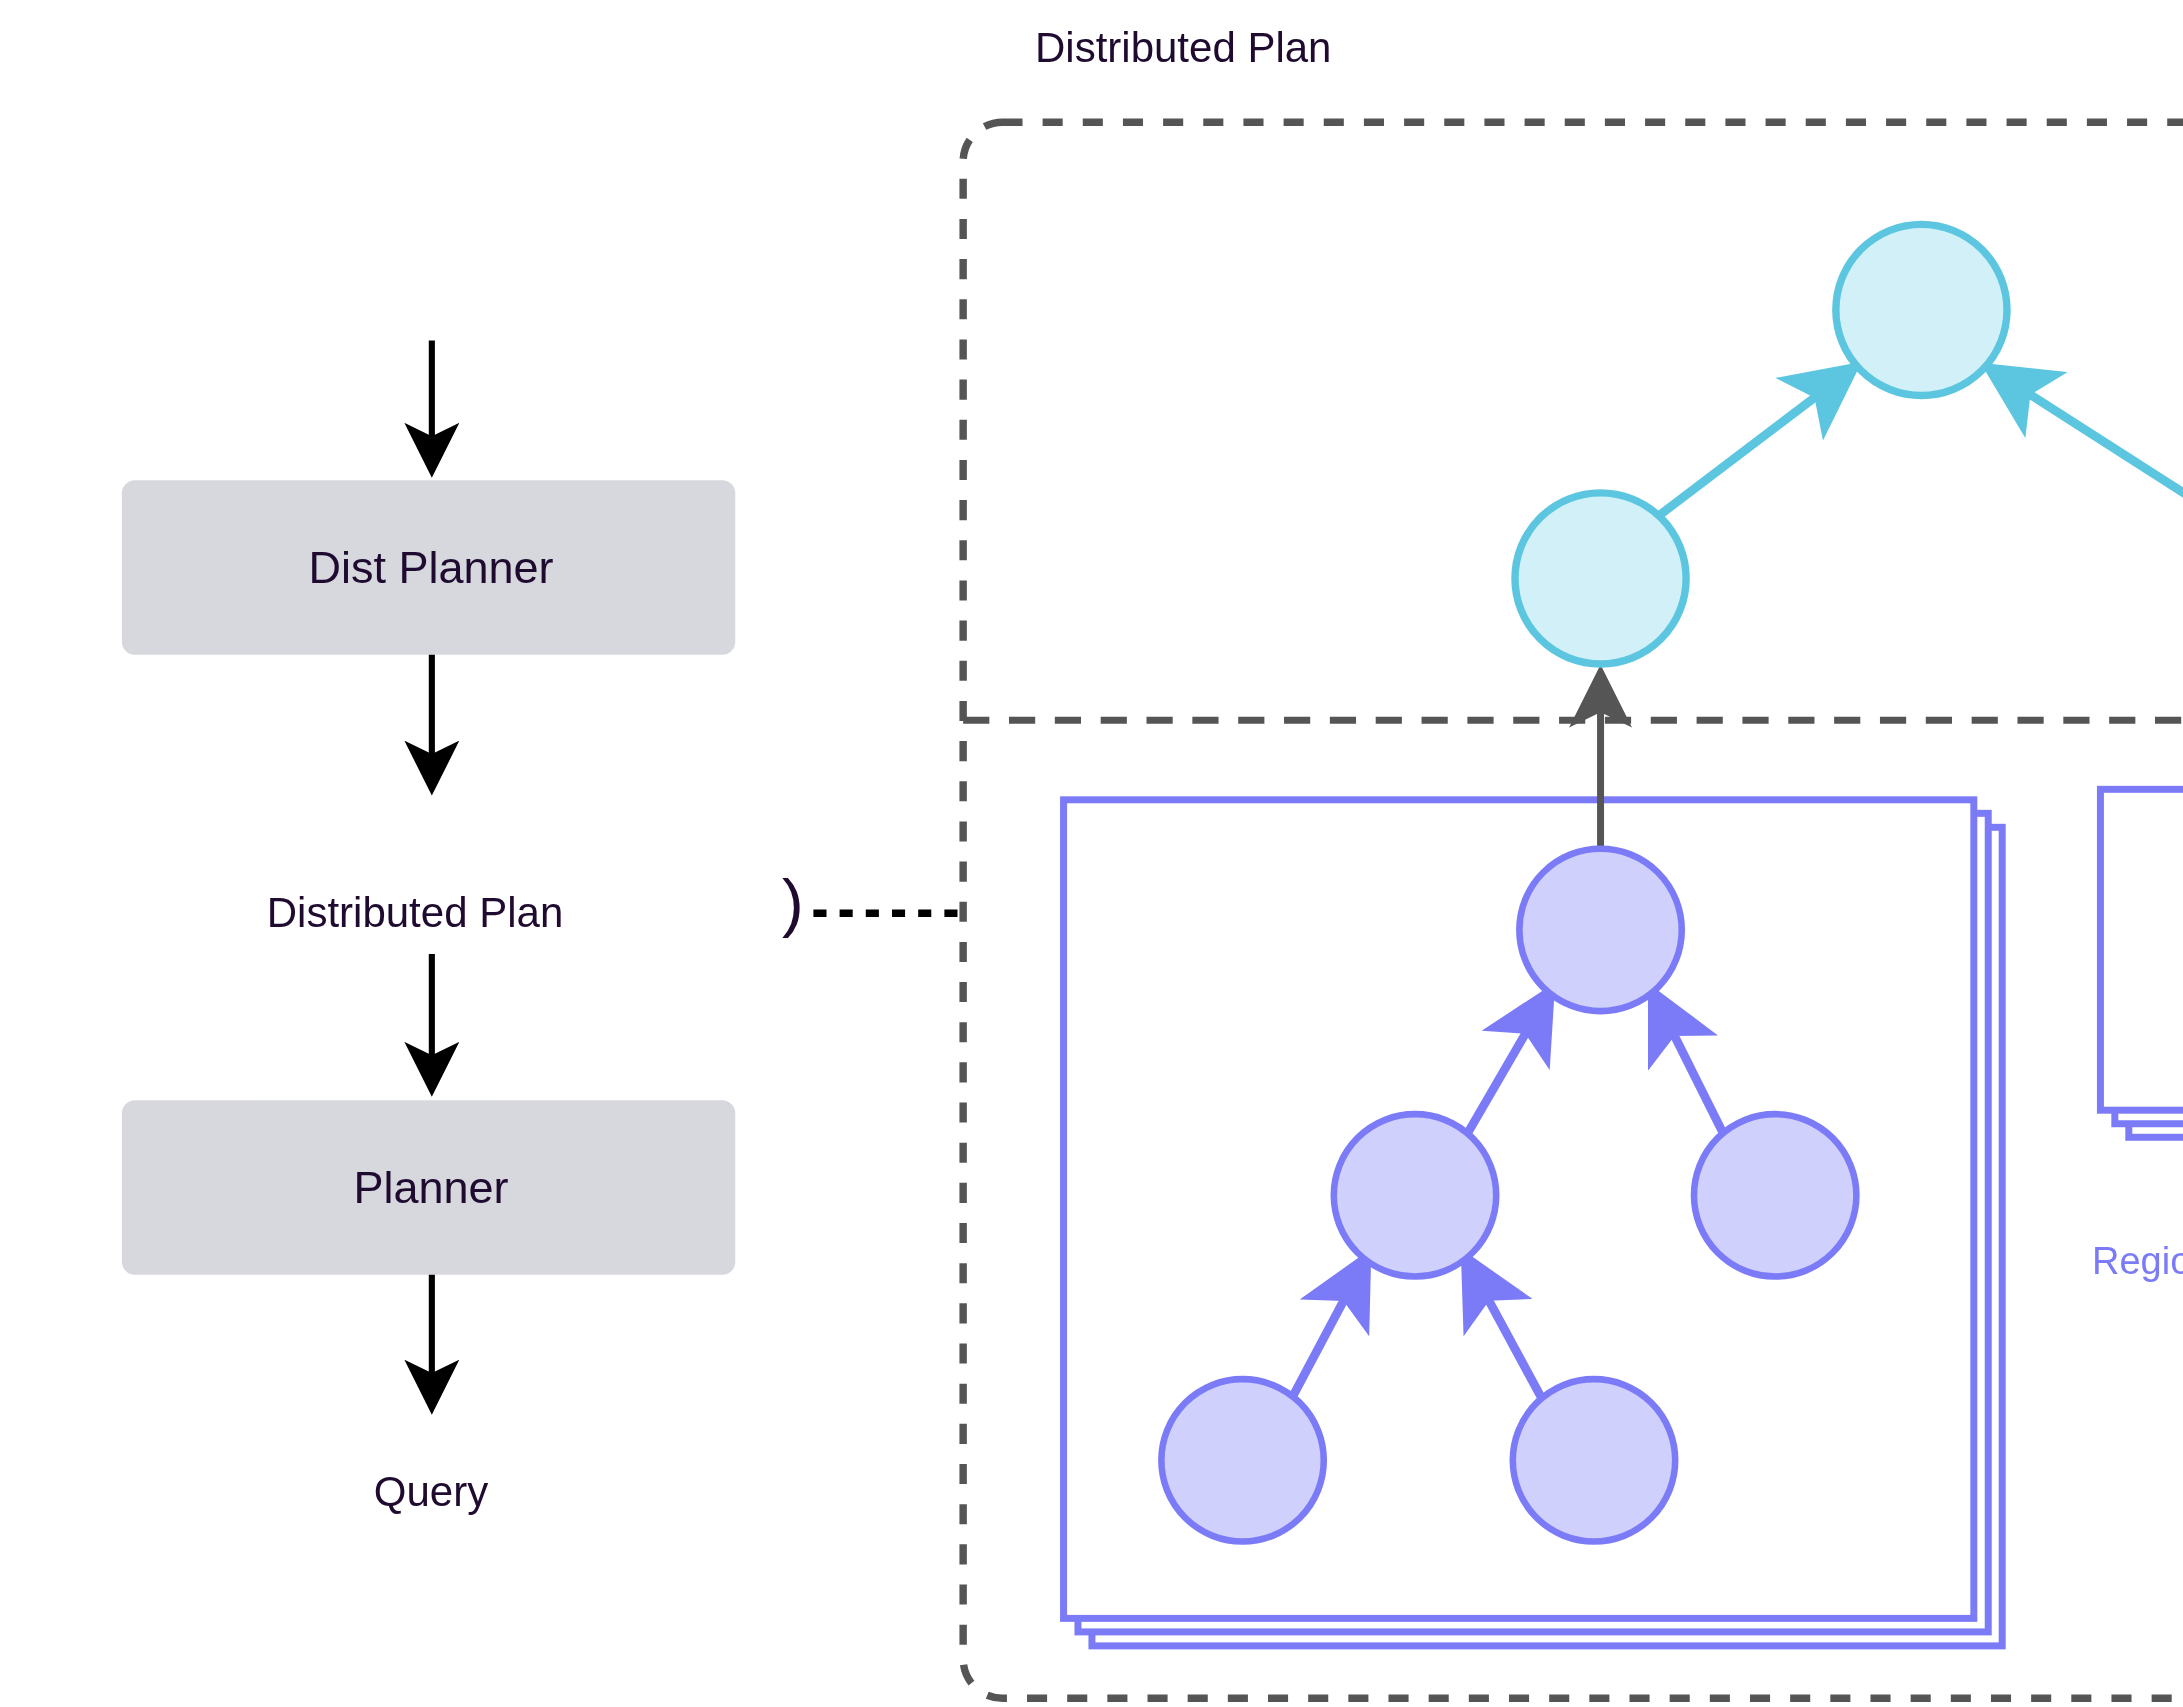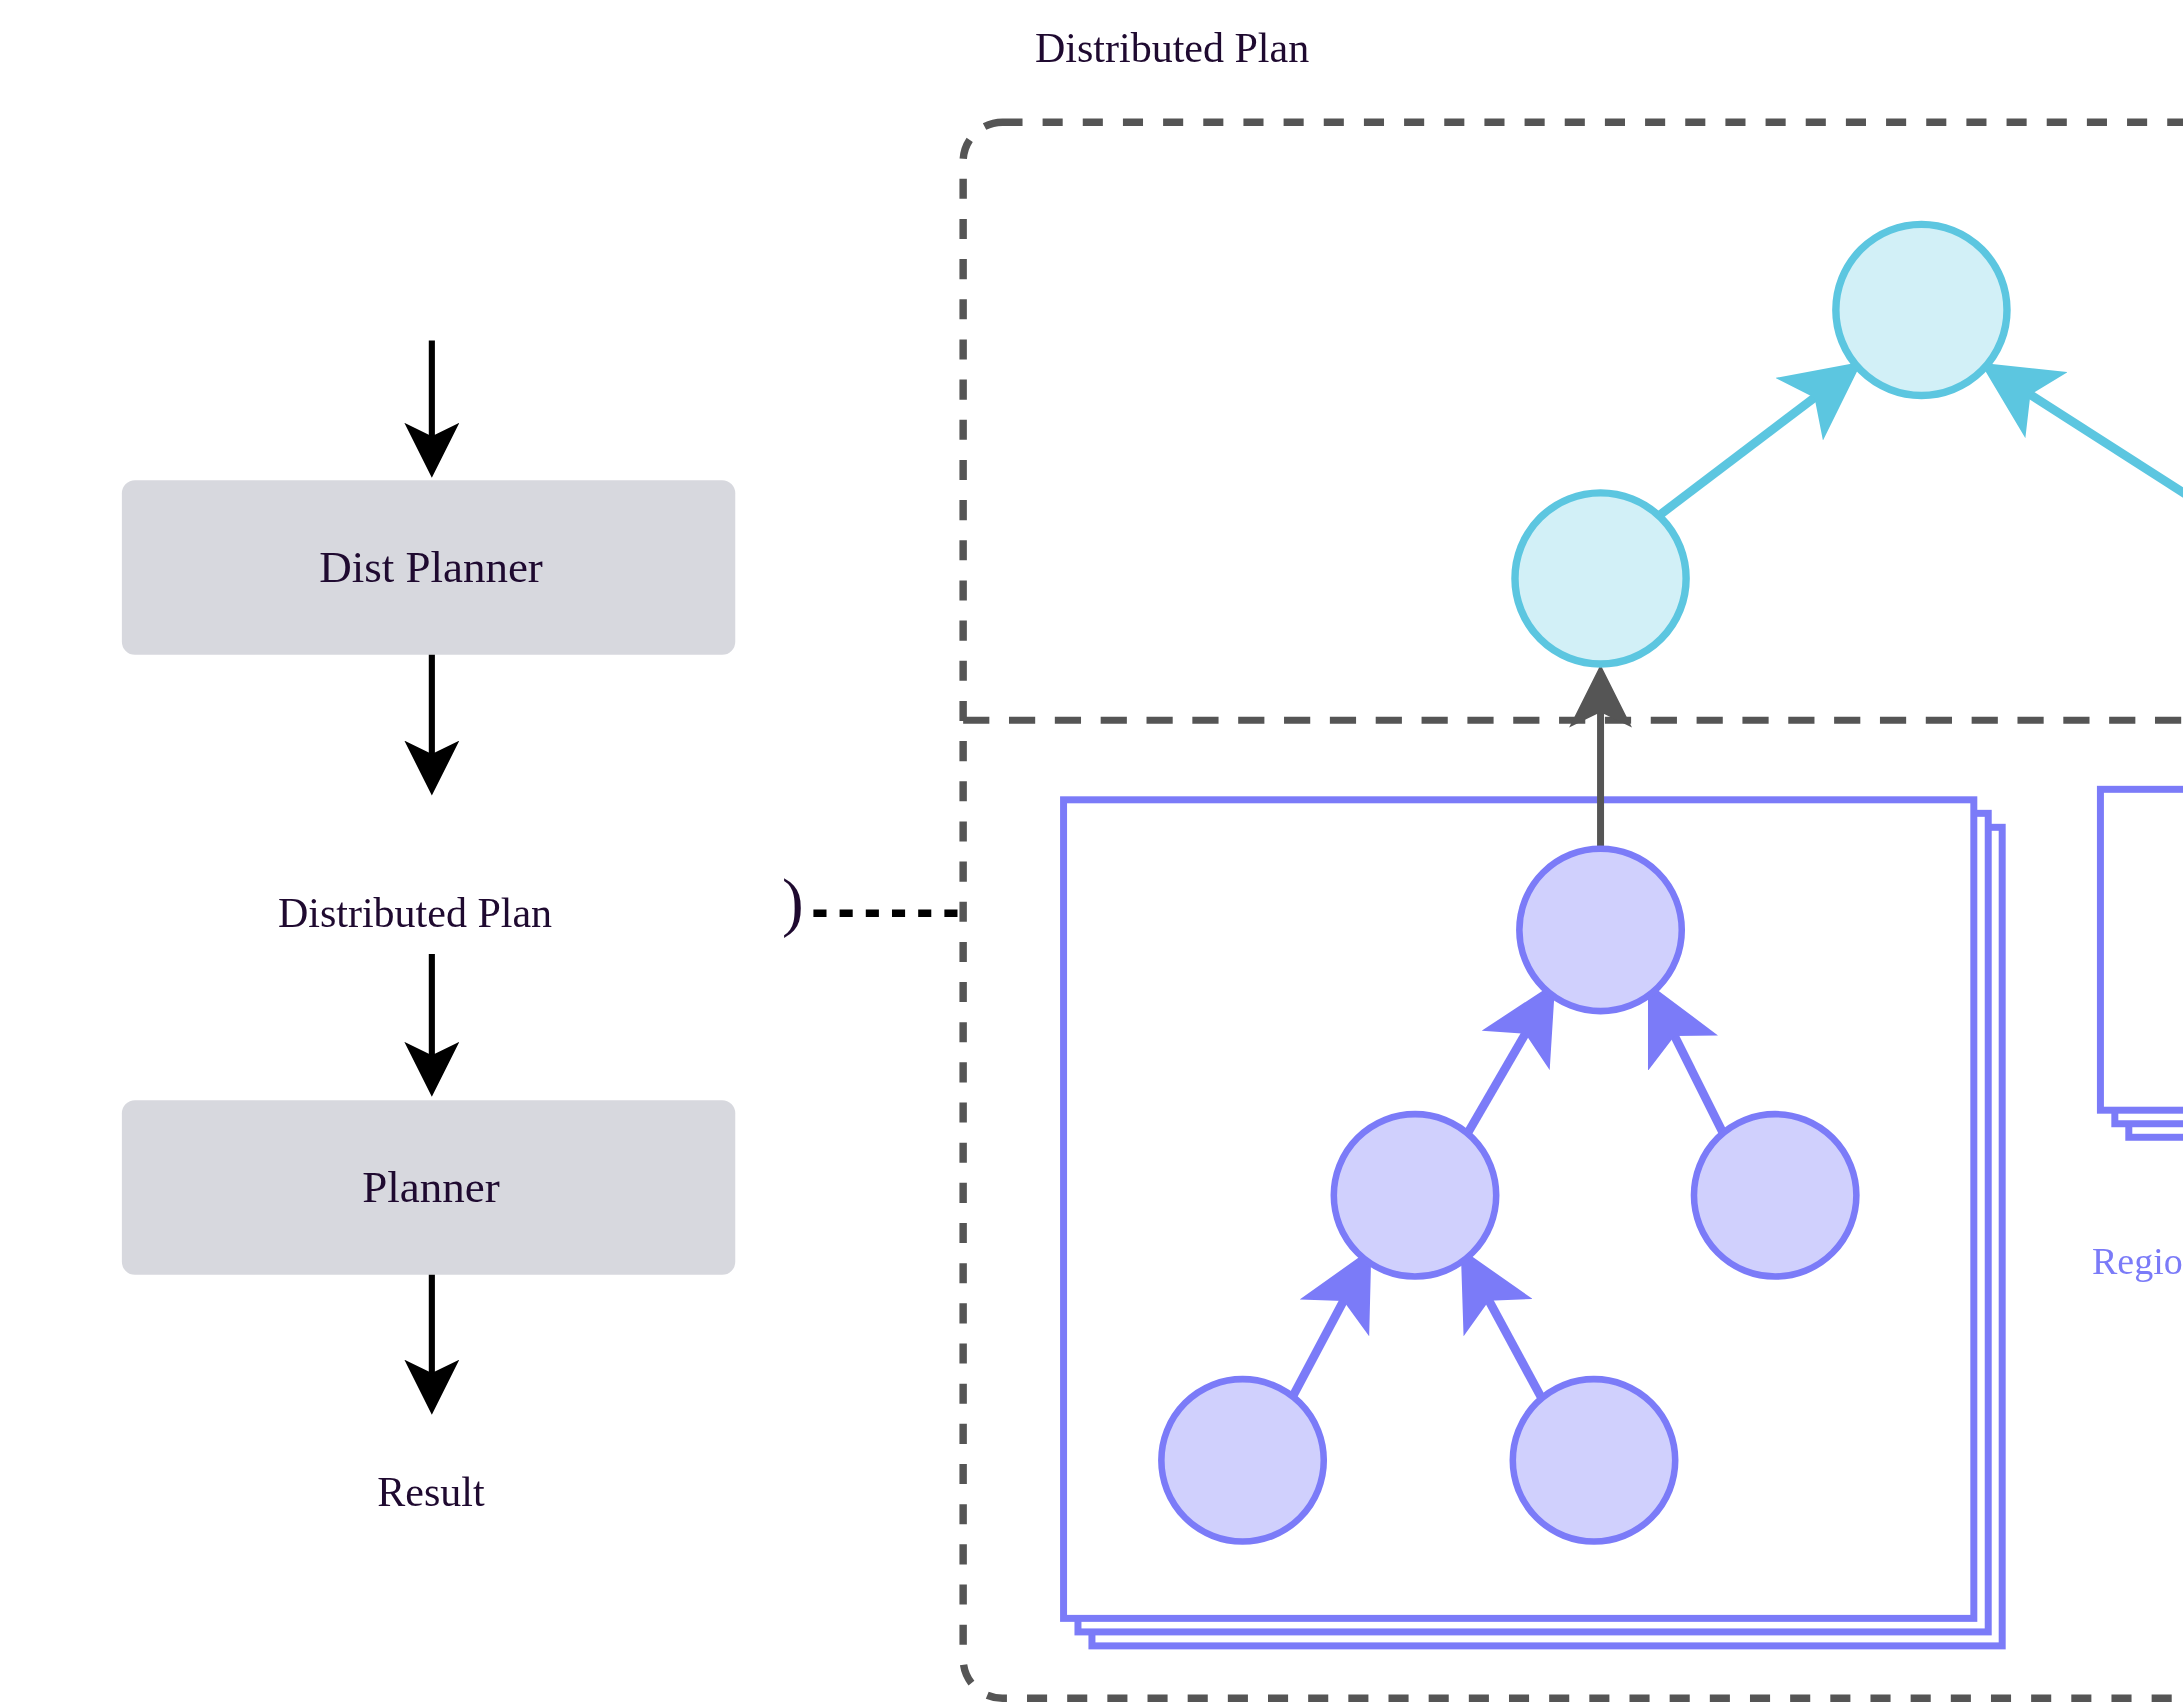--- a/index.html
+++ b/index.html
@@ -18,21 +18,21 @@
   svg.layer {
     position: absolute;
     left: 0;
     top: 0;
     width: 3188px;
     height: 1707px;
     overflow: visible;
   }
   .txt {
     position: absolute;
-    font-family: Liberation Serif, serif;
+    font-family: Liberation Sans, sans-serif;
     color: #1f0a30;
     white-space: pre;
     line-height: 1;
   }
   .t-label { font-size: 42px; }
   .t-boxlabel { font-size: 45px; text-align: center; }
   .t-regions { font-size: 38px; color: #7b7bf8; }
   .center-x { transform: translateX(-50%); }
 </style>
 </head>
@@ -126,20 +126,20 @@
 
 
   <div class="txt t-boxlabel center-x" style="left:431px; top:545px;">Dist Planner</div>
 
   <div class="txt t-label center-x" style="left:415px; top:892px;">Distributed Plan</div>
 
   <div class="txt" style="left:782px; top:870px; font-size:65px;">)</div>
 
   <div class="txt t-boxlabel center-x" style="left:431px; top:1165px;">Planner</div>
 
-  <div class="txt t-label center-x" style="left:431px; top:1471px;">Result</div>
+  <div class="txt t-label center-x" style="left:431px; top:1471px;">Query</div>
 
   <div class="txt t-label" style="left:1035px; top:27px;">Distributed Plan</div>
 
   <div class="txt t-regions" style="left:2092px; top:1242px;">Regions</div>
 
 </div>
 
 
 </body></html>

